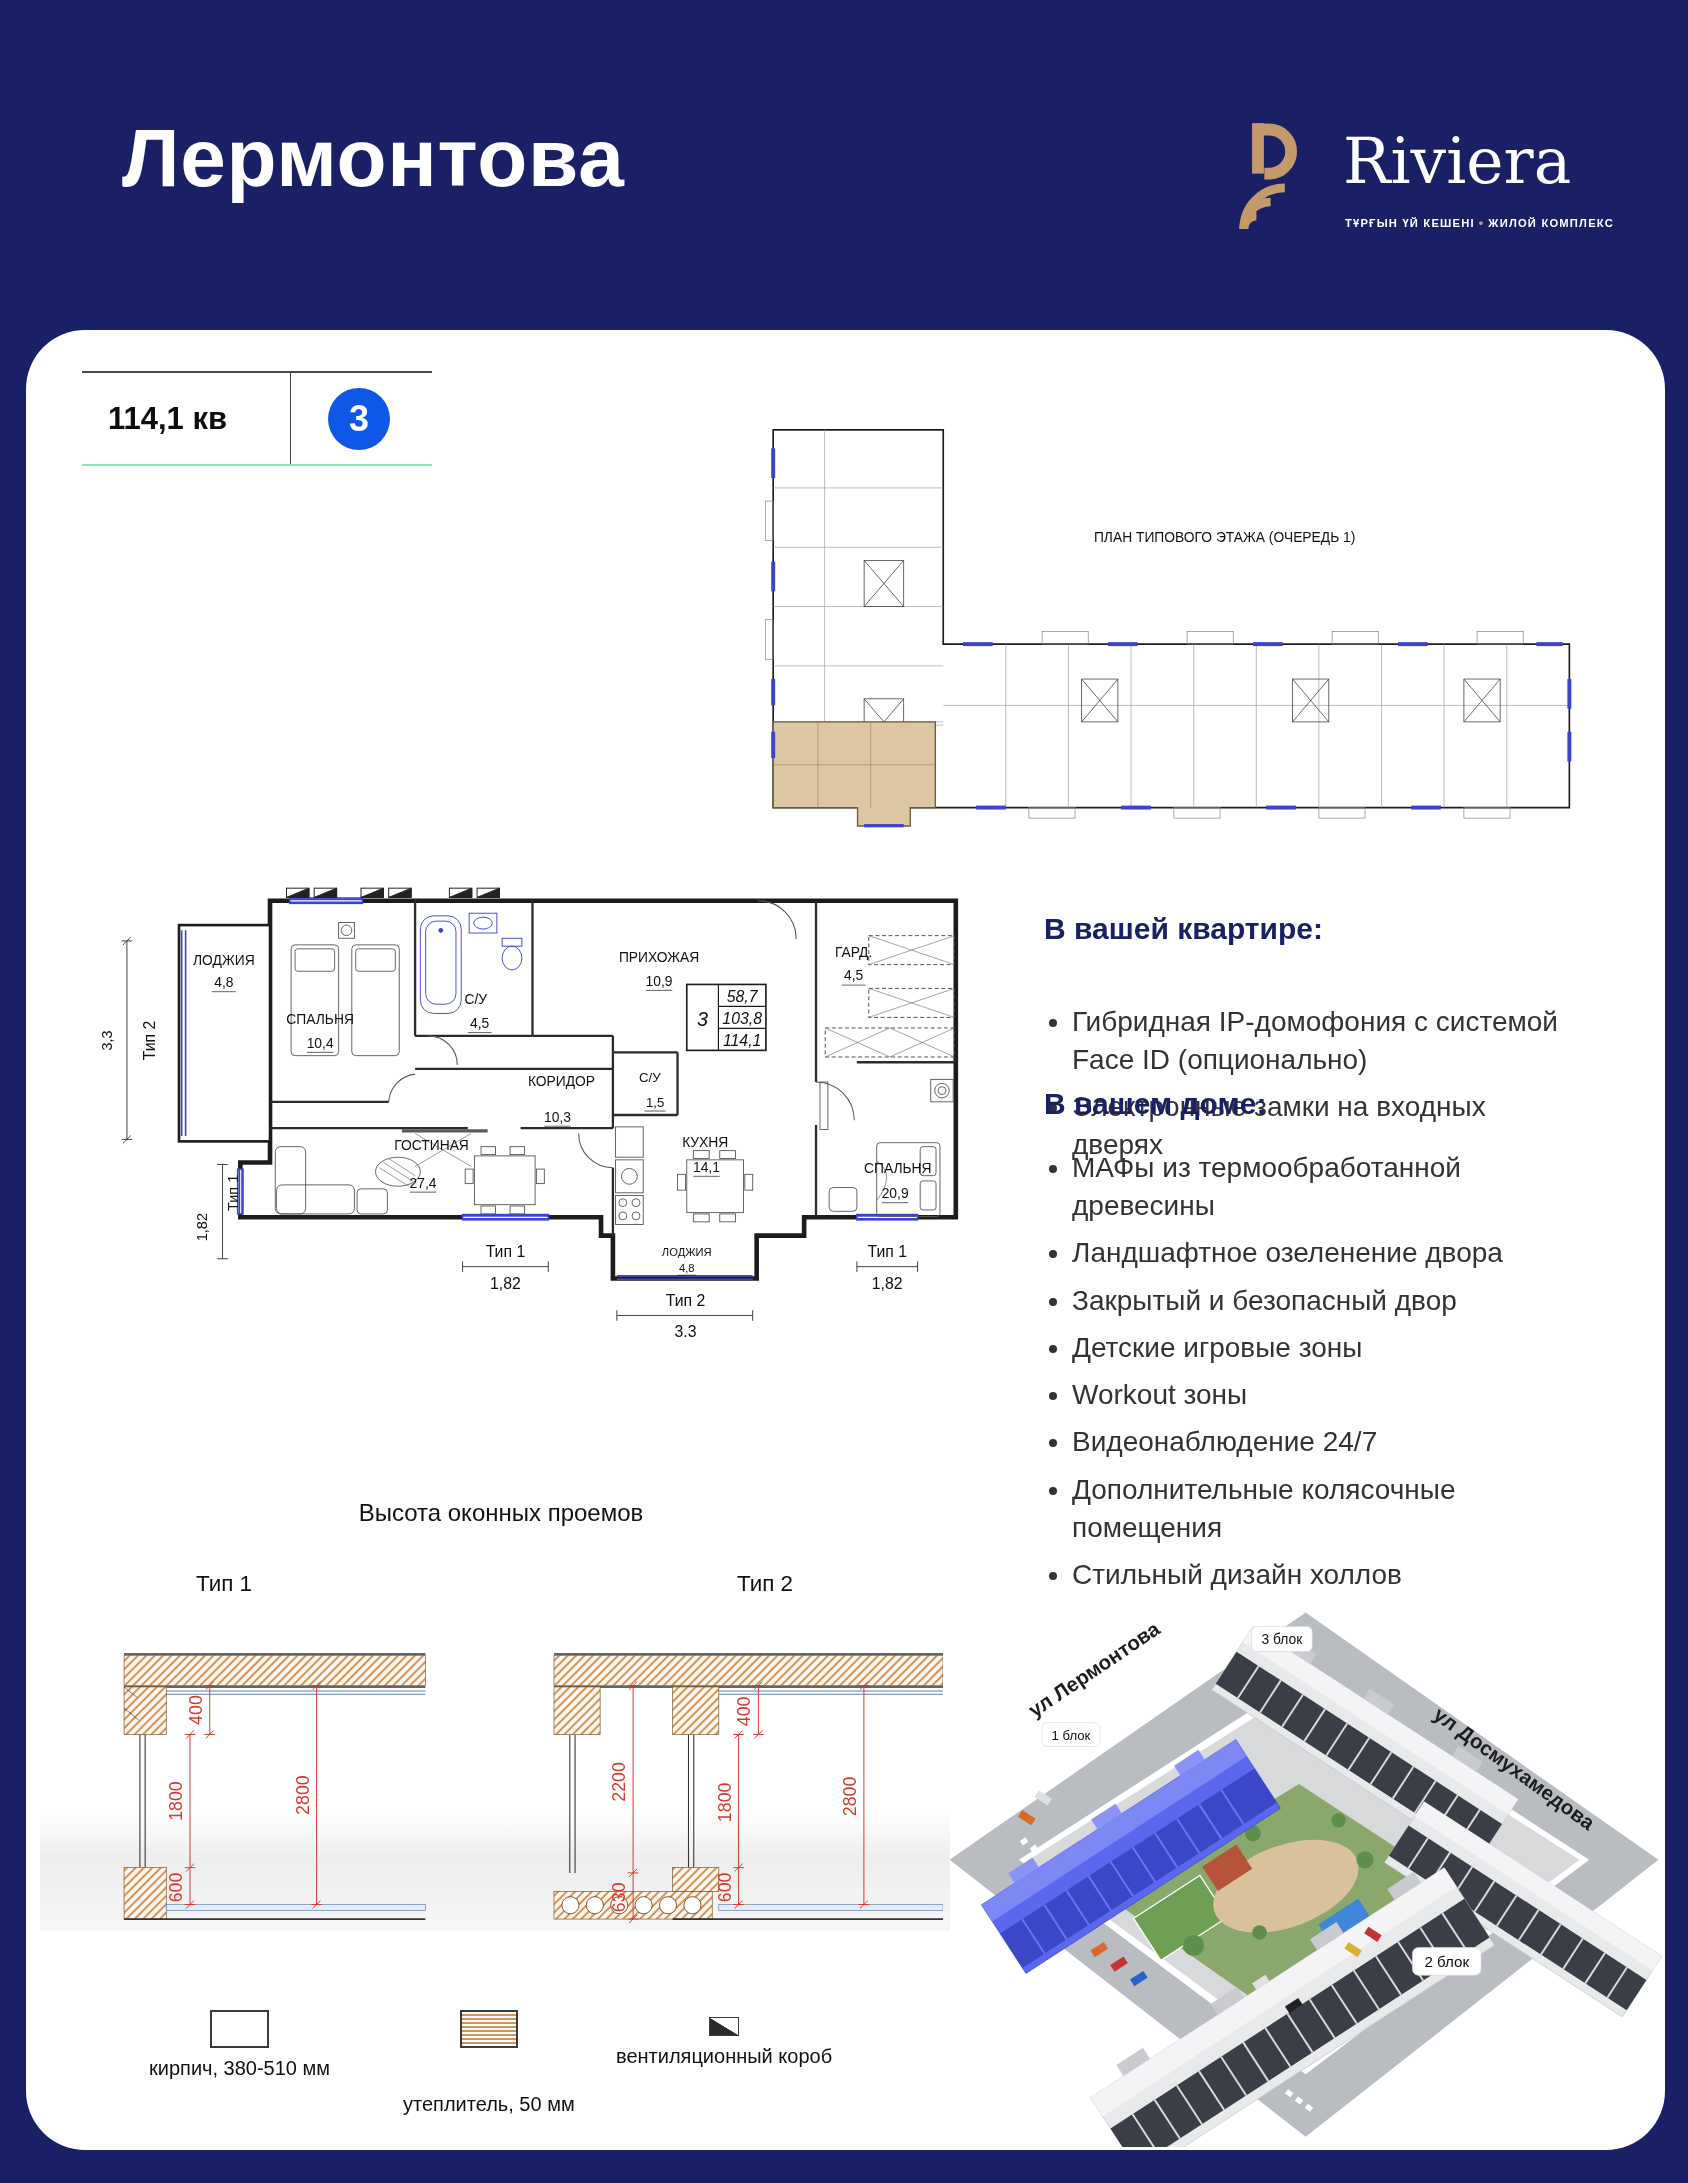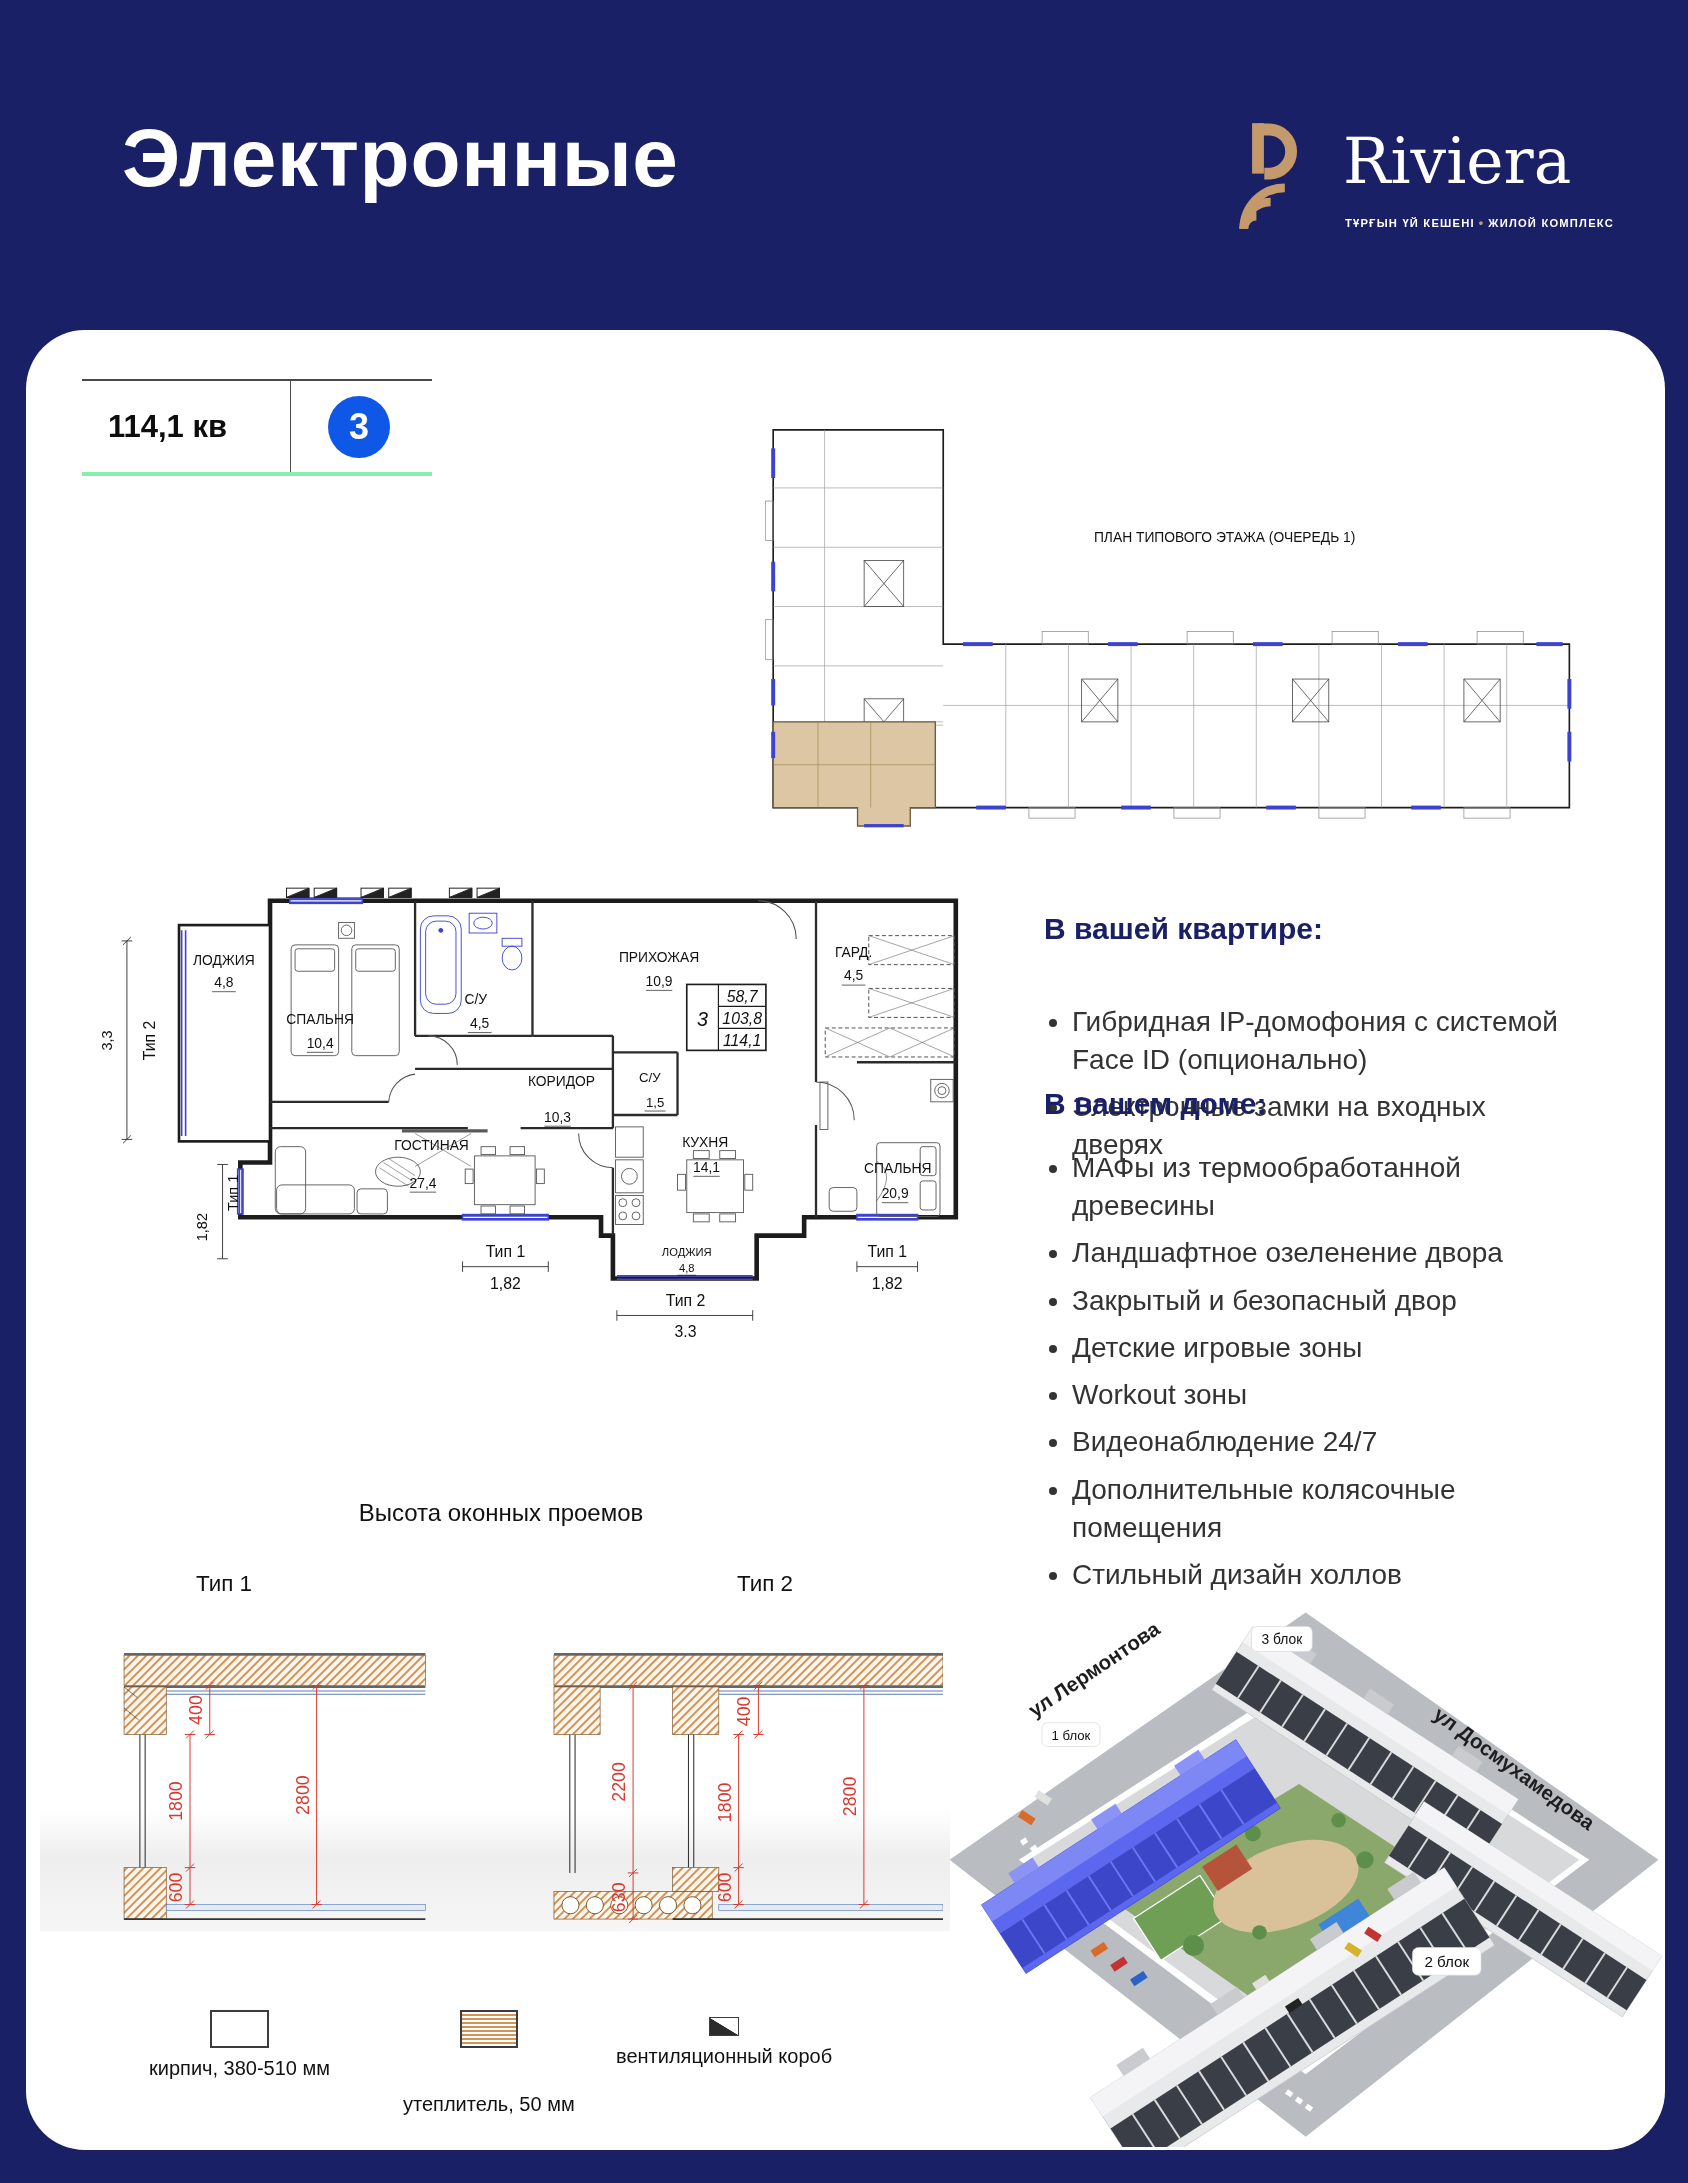--- a/index.html
+++ b/index.html
@@ -8,21 +8,21 @@
   .abs{position:absolute;}
   
   .page-title{left:122px;top:111px;font-size:82px;font-weight:bold;color:#ffffff;letter-spacing:0.7px;}
   .logo-wrap{left:1239px;top:120px;width:369px;height:115px;}
   .logo-name{position:absolute;left:104px;top:5.3px;font-family:"DejaVu Serif",serif;font-size:63px;color:#ffffff;}
   .logo-tag{position:absolute;left:106px;top:96px;font-size:11.2px;font-weight:bold;color:#ffffff;letter-spacing:1.2px;white-space:nowrap;}
   .logo-tag .dot{color:#c49a6c;font-size:12.5px;padding:0 4px;}
   
   .card{left:26px;top:330px;width:1639px;height:1820px;background:#ffffff;border-radius:59px;}
   
-  .badge{left:82px;top:371px;width:350px;height:91px;border-top:2px solid #4a4a4a;border-bottom:4px solid #86efac;margin-top:8px;}
+  .badge{left:82px;top:371px;width:350px;height:91px;border-top:2px solid #4a4a4a;border-bottom:2px solid #86efac;}
   .badge-area{position:absolute;left:26px;top:50%;transform:translateY(-50%);font-size:31px;font-weight:bold;color:#0d0d0d;}
   .badge-div{position:absolute;left:208px;top:0;bottom:0;width:1.3px;background:#4a4a4a;}
   .badge-circle{position:absolute;left:246px;top:50%;transform:translateY(-50%);width:62px;height:62px;border-radius:50%;
     background:#0f58e7;color:#fff;font-size:36px;font-weight:bold;display:flex;align-items:center;justify-content:center;}
   
   .feat-h{font-size:30px;font-weight:bold;color:#1a2066;}
   .feat-ul{margin:0;padding:0 0 0 28px;width:501px;}
   .feat-ul li{font-size:28px;line-height:1.36;color:#333;margin-bottom:9.2px;}
   
   .sec-title{font-size:24px;color:#111;}
@@ -36,21 +36,21 @@
   .sw3{width:28px;height:17px;border:1.3px solid #3c3c3c;background:linear-gradient(to top right,#2b2b2b 49%,#fff 51%);}
   .gray-band{left:40px;top:1809px;width:910px;height:122px;
        background:linear-gradient(180deg,rgba(240,240,241,0) 0%,#eeeeef 40%,#f6f6f7 100%);}
   svg text{font-family:"Liberation Sans",sans-serif;}
 </style>
 </head>
 <body>
 
 <div id="page">
 
-  <div class="abs page-title">Электронные</div>
+  <div class="abs page-title">Лермонтова</div>
 
   <div class="abs logo-wrap">
     <svg width="79" height="112" viewBox="0 0 100 142">
       <g stroke="#c49a6c" fill="none">
         <path d="M24,4 v64" stroke-width="15"></path>
         <path d="M24,12 h14 a28,28 0 0 1 0,56 h-6" stroke-width="15"></path>
         <path d="M6,138 a16,16 0 0 1 16,-16" stroke-width="11"></path>
         <path d="M6,138 a34,34 0 0 1 34,-34" stroke-width="11"></path>
         <path d="M6,138 a52,52 0 0 1 52,-52" stroke-width="11"></path>
       </g>

